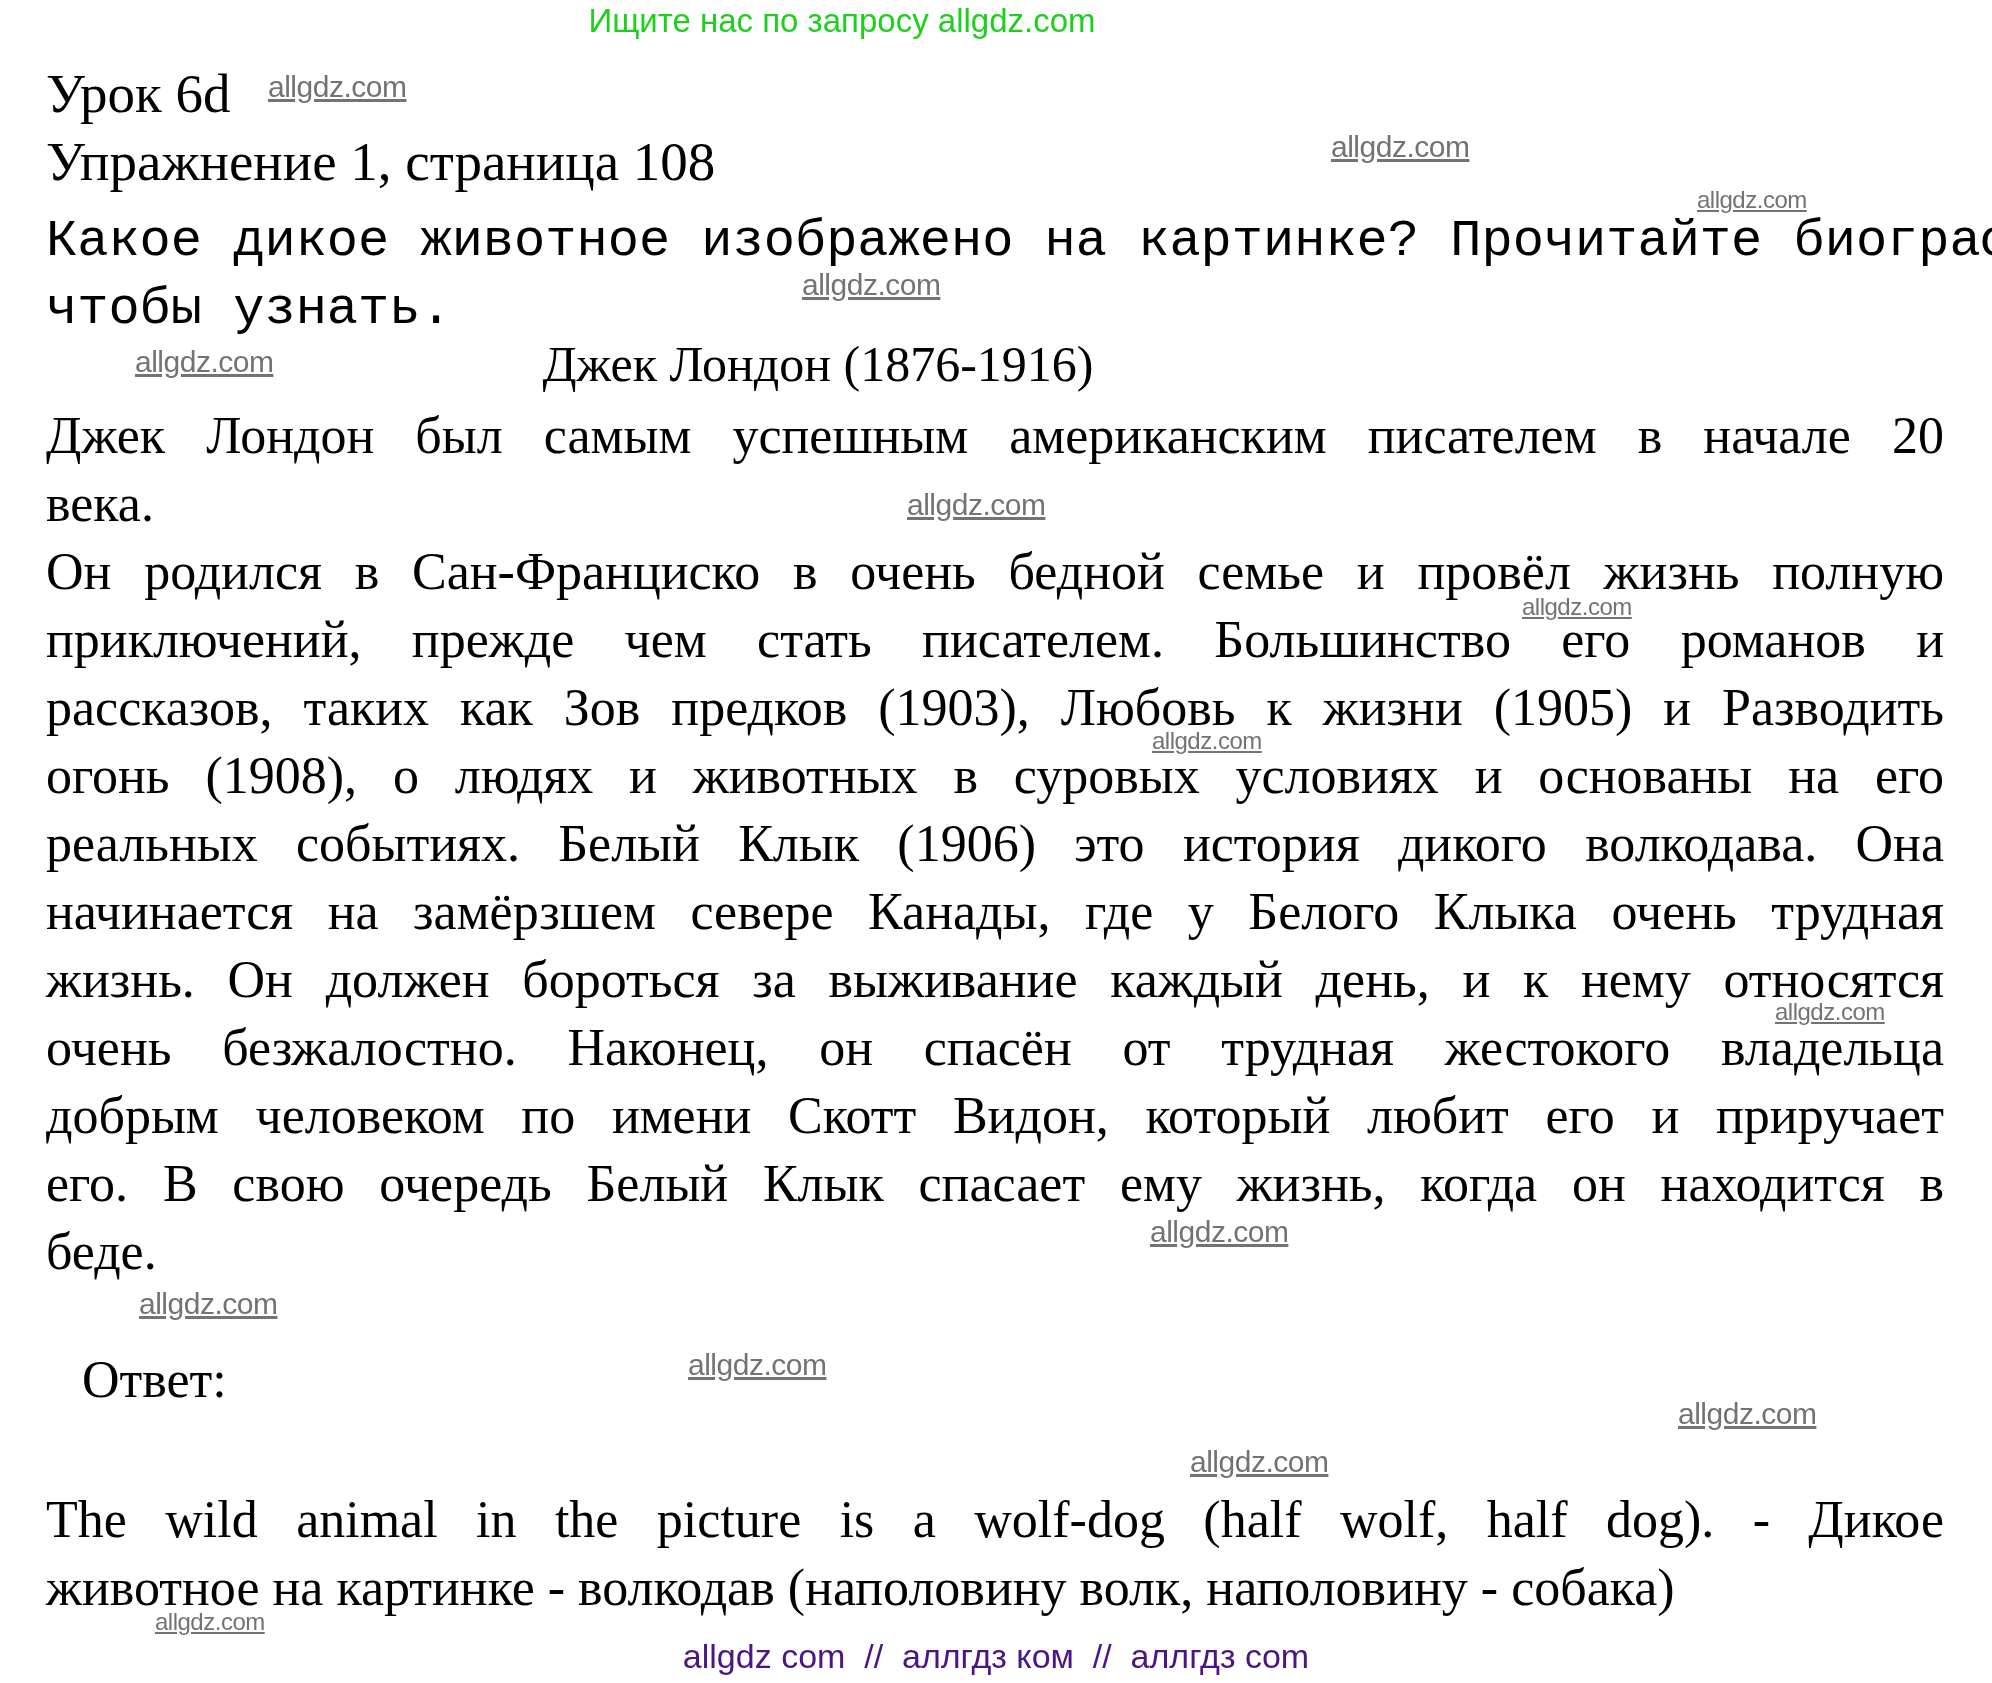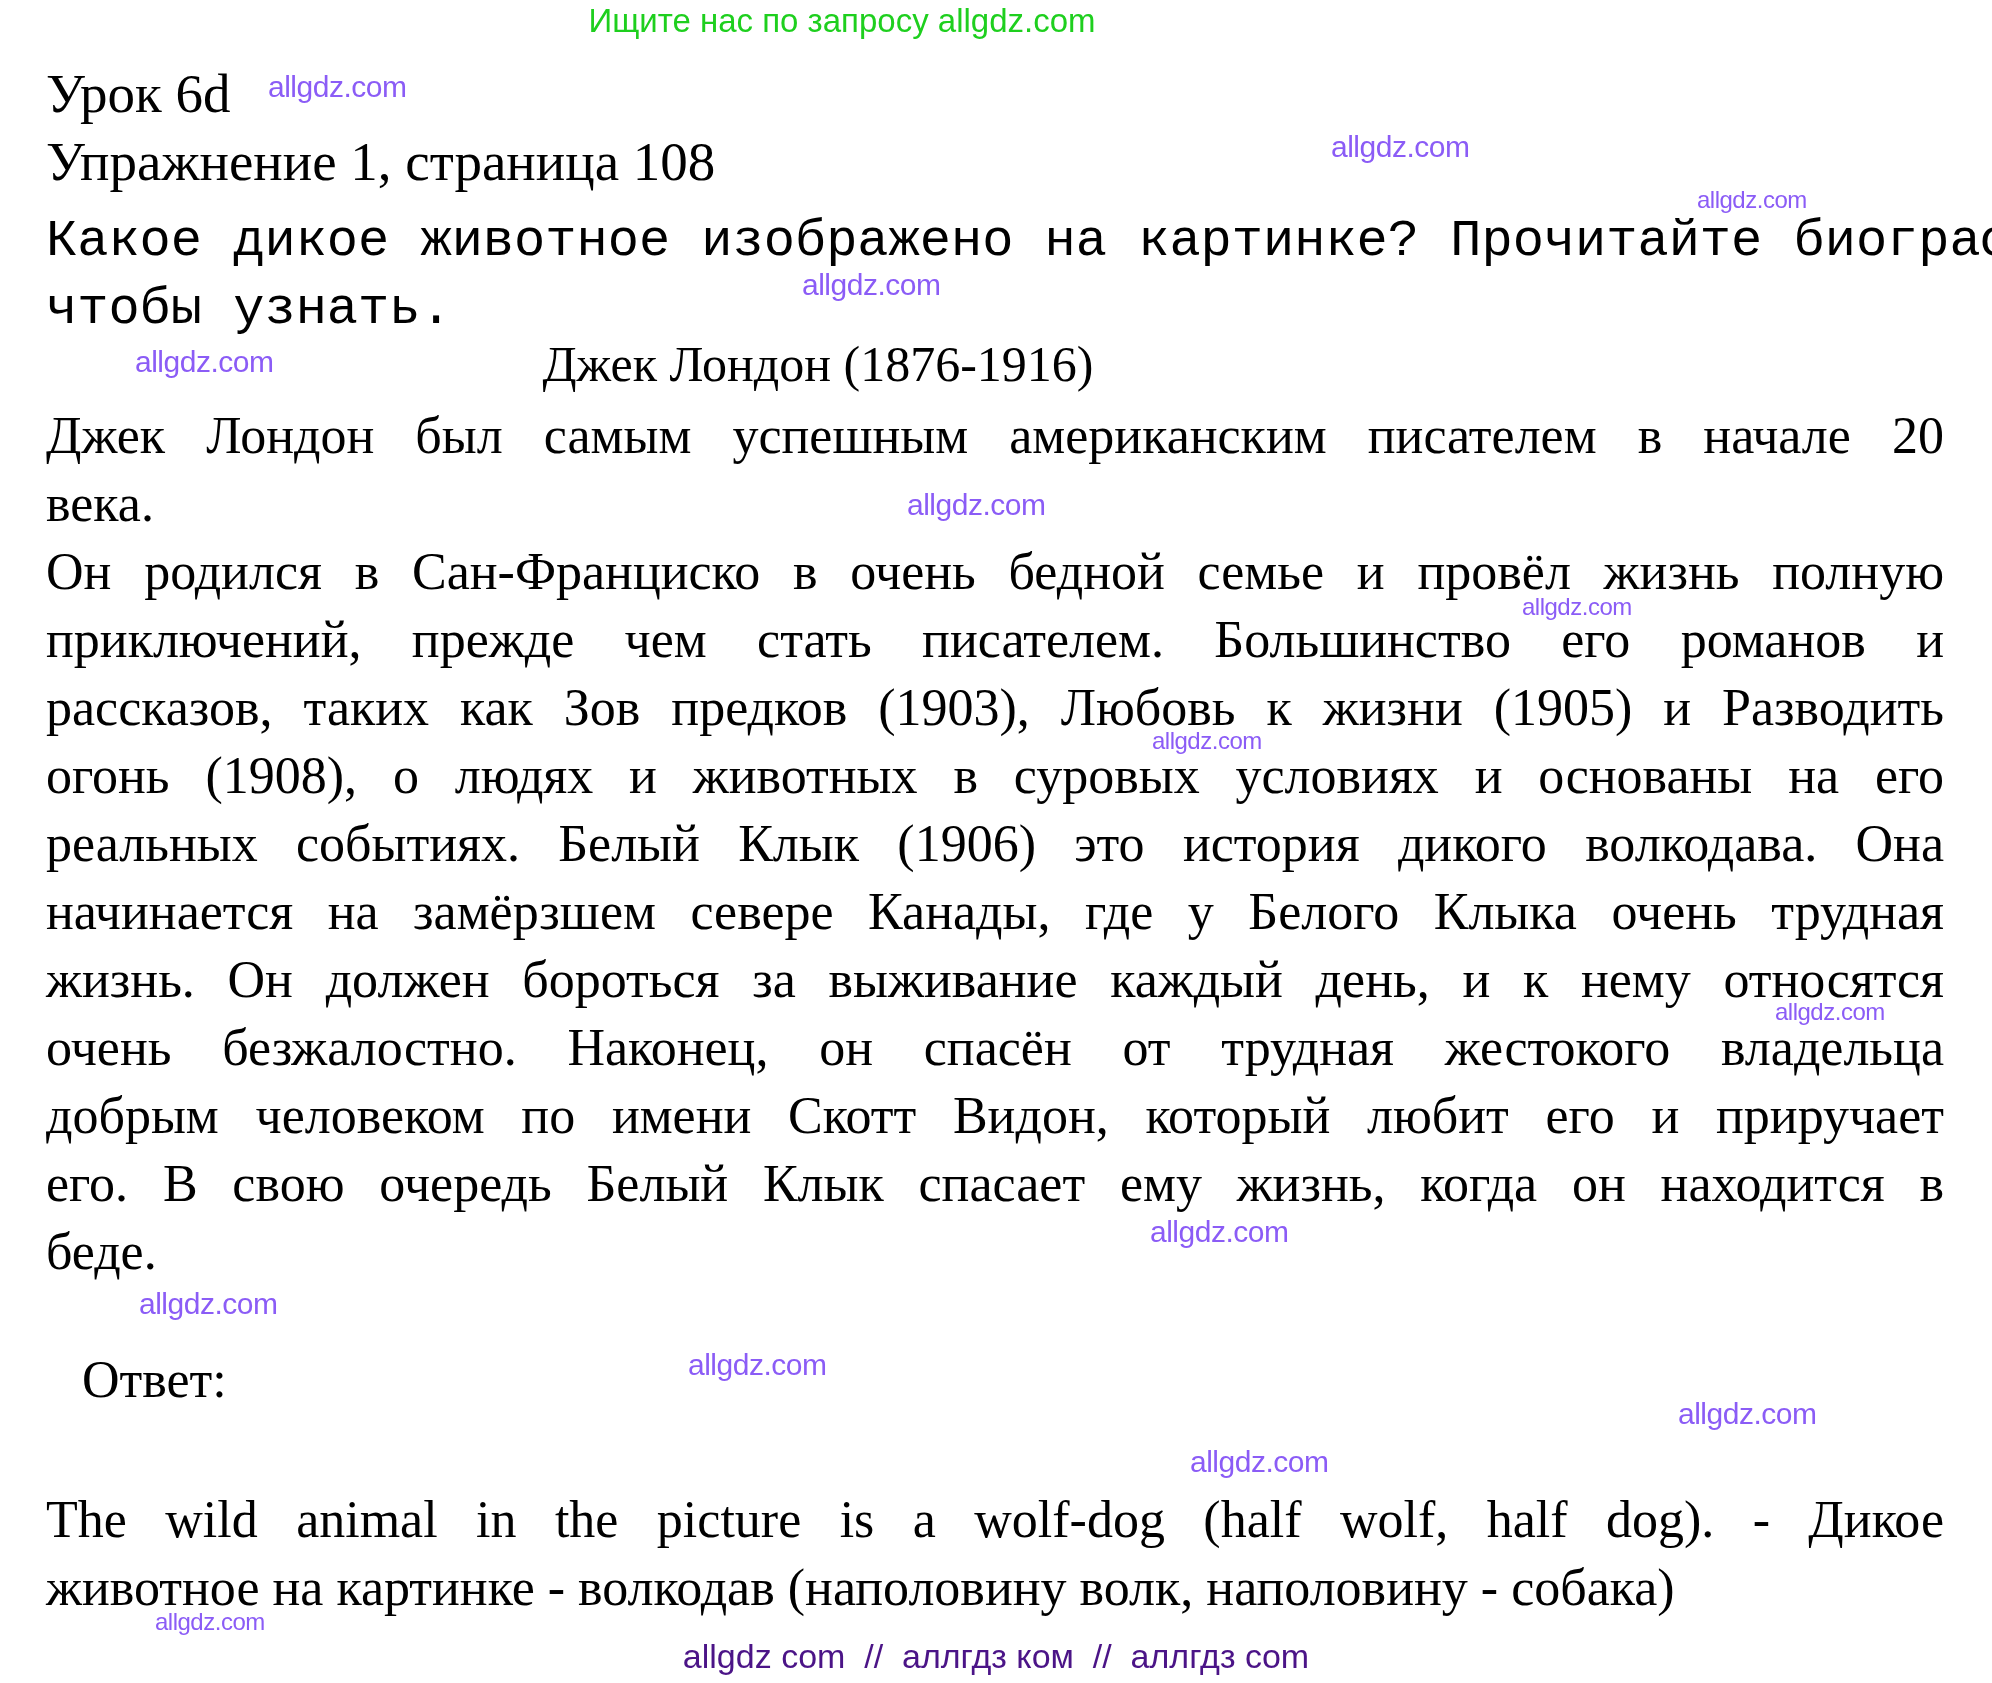--- a/index.html
+++ b/index.html
@@ -1,19 +1,19 @@
 <!DOCTYPE html>
 <html><head>
 <meta charset="utf-8">
 <style>
   html, body { margin:0; padding:0; background:#ffffff; }
   body { width:1992px; height:1683px; position:relative; overflow:hidden; }
   .abs { position:absolute; }
   .top-banner { left:0; width:1684px; top:2px; text-align:center; font-family:"Liberation Sans", sans-serif; font-size:33px; color:#1ecf1e; }
-  .wm { font-family:"Liberation Sans", sans-serif; color:#8b5cf6; font-size:30px; white-space:nowrap; letter-spacing:-0.5px; }
+  .wm { font-family:"Liberation Sans", sans-serif; color:#737373; font-size:30px; white-space:nowrap; letter-spacing:-0.5px;text-decoration:underline; }
   .wm.sm { font-size:24px; }
   .h-bold { font-family:"Liberation Serif", serif; font-weight:normal; color:#000; font-size:55px; white-space:nowrap; }
   .serif { font-family:"Liberation Serif", serif; color:#000; font-size:52px; }
   .para { left:46px; width:1898px; font-family:"Liberation Serif", serif; font-size:52px; line-height:68px; color:#000; text-align:justify; text-align-last:left; }
   .line { display:block; text-align:justify; text-align-last:justify; height:68px; white-space:nowrap; overflow:visible; }
   .line.last { text-align-last:left; }
   .footer { left:0; width:1992px; top:1637px; text-align:center; font-family:"Liberation Sans", sans-serif; font-size:34px; color:#4b1487; white-space:pre; }
 </style>
 </head>
 <body>

